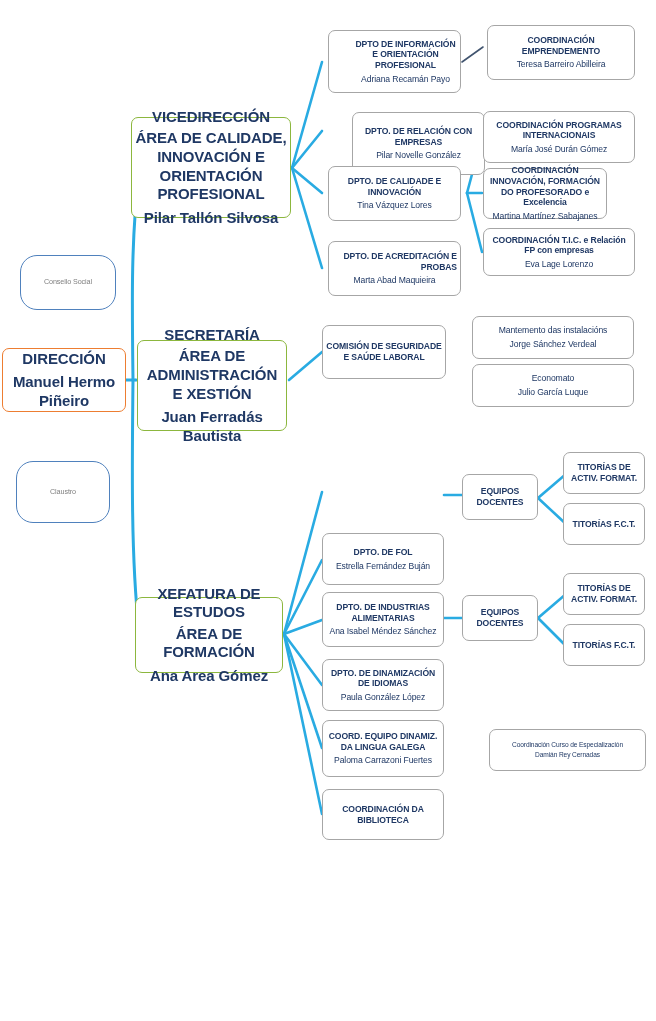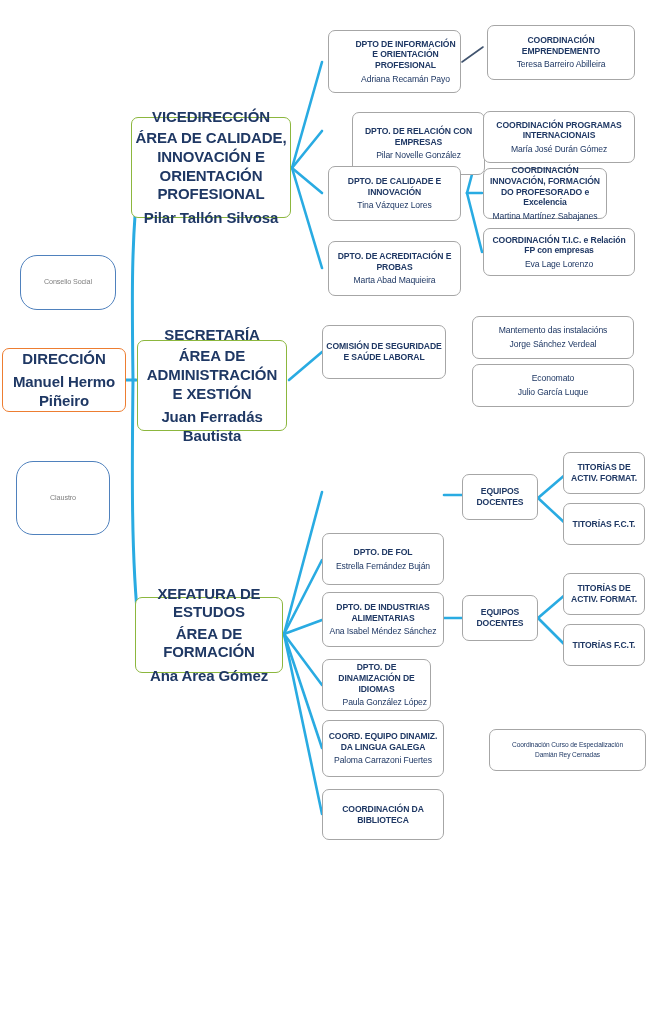--- a/index.html
+++ b/index.html
@@ -127,21 +127,21 @@
 
   <div class="node blue faint" style="left:20px; top:255px; width:96px; height:55px;">
     <div class="title">Consello Social</div>
   </div>
 
   <div class="node orange major" style="left:2px; top:348px; width:124px; height:64px;">
     <div class="title">DIRECCIÓN</div>
     <div class="person">Manuel  Hermo Piñeiro</div>
   </div>
 
-  <div class="node blue faint" style="left:16px; top:461px; width:94px; height:74px;">
+  <div class="node blue faint" style="left:16px; top:461px; width:94px; height:62px;">
     <div class="title">Claustro</div>
   </div>
 
   <div class="node green major" style="left:131px; top:117px; width:160px; height:101px;">
     <div class="title">VICEDIRECCIÓN</div>
     <div class="title" style="margin-top:3px;">ÁREA DE CALIDADE, INNOVACIÓN  E ORIENTACIÓN PROFESIONAL</div>
     <div class="person">Pilar Tallón  Silvosa</div>
   </div>
 
   <div class="node green major" style="left:137px; top:340px; width:150px; height:91px;">
@@ -164,21 +164,21 @@
   <div class="node" style="left:328px; top:112px; width:133px; height:63px;margin-left:24px;">
     <div class="title">DPTO. DE RELACIÓN CON EMPRESAS</div>
     <div class="person">Pilar Novelle González</div>
   </div>
 
   <div class="node" style="left:328px; top:166px; width:133px; height:55px;">
     <div class="title">DPTO. DE CALIDADE E INNOVACIÓN</div>
     <div class="person">Tina  Vázquez Lores</div>
   </div>
 
-  <div class="node" style="left:328px; top:241px; width:133px; height:55px;">
+  <div class="node" style="left:328px; top:241px; width:133px; height:55px;text-align:right;">
     <div class="title">DPTO. DE ACREDITACIÓN E PROBAS</div>
     <div class="person">Marta Abad Maquieira</div>
   </div>
 
   <div class="node" style="left:487px; top:25px; width:148px; height:55px;">
     <div class="title">COORDINACIÓN EMPRENDEMENTO</div>
     <div class="person">Teresa Barreiro Abilleira</div>
   </div>
 
   <div class="node" style="left:483px; top:111px; width:152px; height:52px;">
@@ -214,21 +214,21 @@
   <div class="node" style="left:322px; top:533px; width:122px; height:52px;">
     <div class="title">DPTO. DE FOL</div>
     <div class="person">Estrella Fernández Buján</div>
   </div>
 
   <div class="node" style="left:322px; top:592px; width:122px; height:55px;">
     <div class="title">DPTO. DE INDUSTRIAS ALIMENTARIAS</div>
     <div class="person">Ana Isabel Méndez Sánchez</div>
   </div>
 
-  <div class="node" style="left:322px; top:659px; width:109px; height:52px;align-items:flex-end;">
+  <div class="node" style="left:322px; top:659px; width:122px; height:52px;">
     <div class="title">DPTO. DE DINAMIZACIÓN DE IDIOMAS</div>
     <div class="person">Paula González López</div>
   </div>
 
   <div class="node" style="left:322px; top:720px; width:122px; height:57px;">
     <div class="title">COORD. EQUIPO DINAMIZ. DA LINGUA GALEGA</div>
     <div class="person">Paloma Carrazoni Fuertes</div>
   </div>
 
   <div class="node" style="left:322px; top:789px; width:122px; height:51px;">

